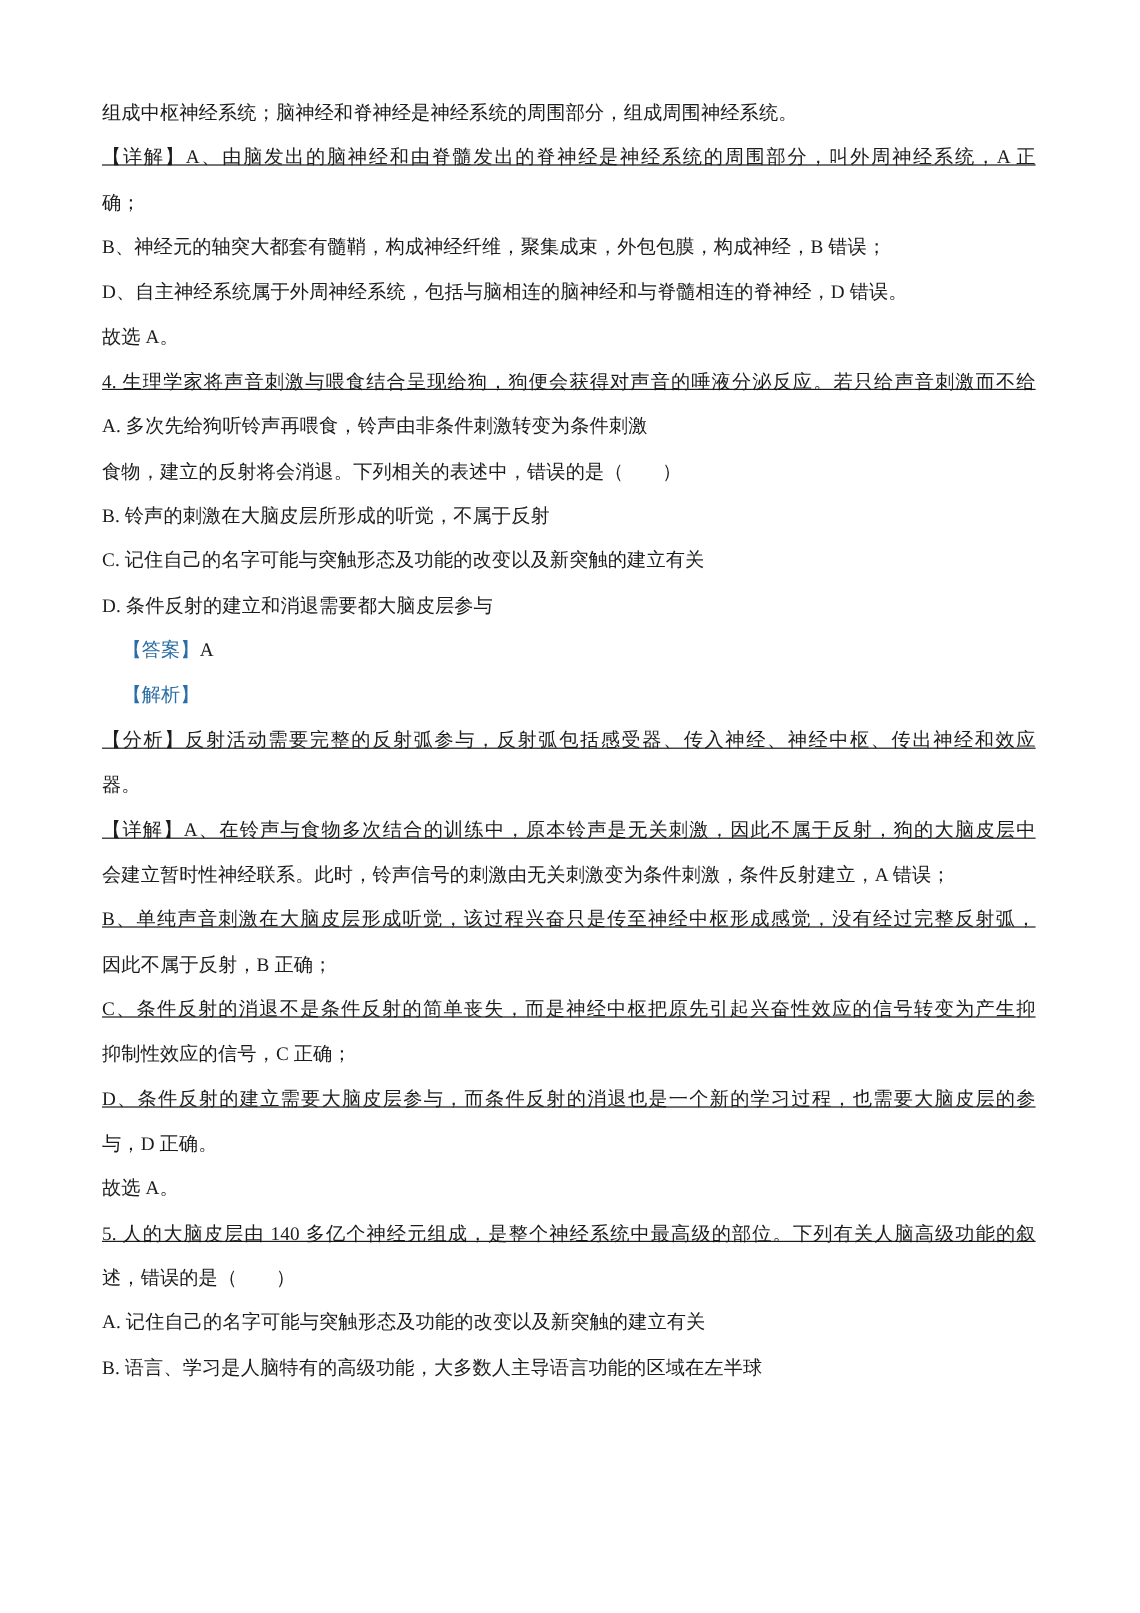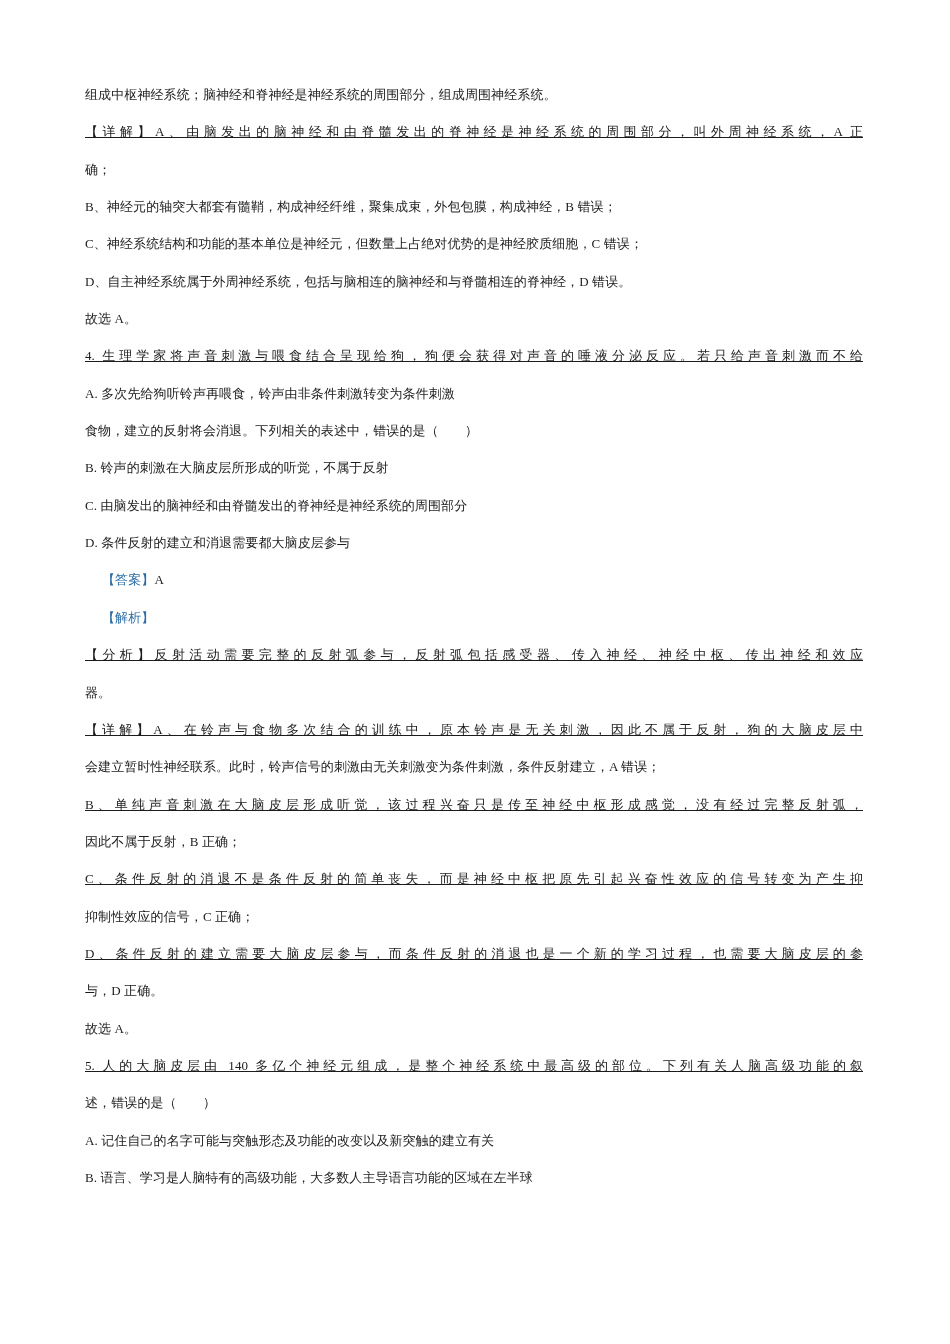--- a/index.html
+++ b/index.html
@@ -15,21 +15,21 @@
     overflow: hidden;
     font-family: "Liberation Serif", "DejaVu Serif", serif;
   }
   .content {
     position: absolute;
     left: 85px;
     top: 76px;
     width: 778px;
   }
   .line {
-    font-size: 13px;
+    font-size: 16px;
     line-height: 37.35px;
     height: 37.35px;
     color: #1c1c1c;
     white-space: nowrap;
     letter-spacing: 0.1px;
   }
   .line.fill {
     white-space: normal;
     text-align: justify;
     text-align-last: justify;
@@ -43,28 +43,27 @@
 </style>
 </head>
 <body>
 
 <div class="page">
   <div class="content">
       <div class="line">组成中枢神经系统；脑神经和脊神经是神经系统的周围部分，组成周围神经系统。</div>
       <div class="line fill">【详解】A、由脑发出的脑神经和由脊髓发出的脊神经是神经系统的周围部分，叫外周神经系统，A 正</div>
       <div class="line">确；</div>
       <div class="line">B、神经元的轴突大都套有髓鞘，构成神经纤维，聚集成束，外包包膜，构成神经，B 错误；</div>
-      <div class="line">C、神经系统结构和功能的基本单位是神经元，但数量上占绝对优势的是神经胶质细胞，C 错误；</div>
       <div class="line">D、自主神经系统属于外周神经系统，包括与脑相连的脑神经和与脊髓相连的脊神经，D 错误。</div>
       <div class="line">故选 A。</div>
       <div class="line fill">4. 生理学家将声音刺激与喂食结合呈现给狗，狗便会获得对声音的唾液分泌反应。若只给声音刺激而不给</div>
       <div class="line">A. 多次先给狗听铃声再喂食，铃声由非条件刺激转变为条件刺激</div>
       <div class="line">食物，建立的反射将会消退。下列相关的表述中，错误的是（　　）</div>
       <div class="line">B. 铃声的刺激在大脑皮层所形成的听觉，不属于反射</div>
-      <div class="line">C. 由脑发出的脑神经和由脊髓发出的脊神经是神经系统的周围部分</div>
+      <div class="line">C. 记住自己的名字可能与突触形态及功能的改变以及新突触的建立有关</div>
       <div class="line">D. 条件反射的建立和消退需要都大脑皮层参与</div>
       <div class="line"><span class="marker">【答案】</span>A</div>
       <div class="line"><span class="marker">【解析】</span></div>
       <div class="line fill">【分析】反射活动需要完整的反射弧参与，反射弧包括感受器、传入神经、神经中枢、传出神经和效应</div>
       <div class="line">器。</div>
       <div class="line fill">【详解】A、在铃声与食物多次结合的训练中，原本铃声是无关刺激，因此不属于反射，狗的大脑皮层中</div>
       <div class="line">会建立暂时性神经联系。此时，铃声信号的刺激由无关刺激变为条件刺激，条件反射建立，A 错误；</div>
       <div class="line fill">B、单纯声音刺激在大脑皮层形成听觉，该过程兴奋只是传至神经中枢形成感觉，没有经过完整反射弧，</div>
       <div class="line">因此不属于反射，B 正确；</div>
       <div class="line fill">C、条件反射的消退不是条件反射的简单丧失，而是神经中枢把原先引起兴奋性效应的信号转变为产生抑</div>

